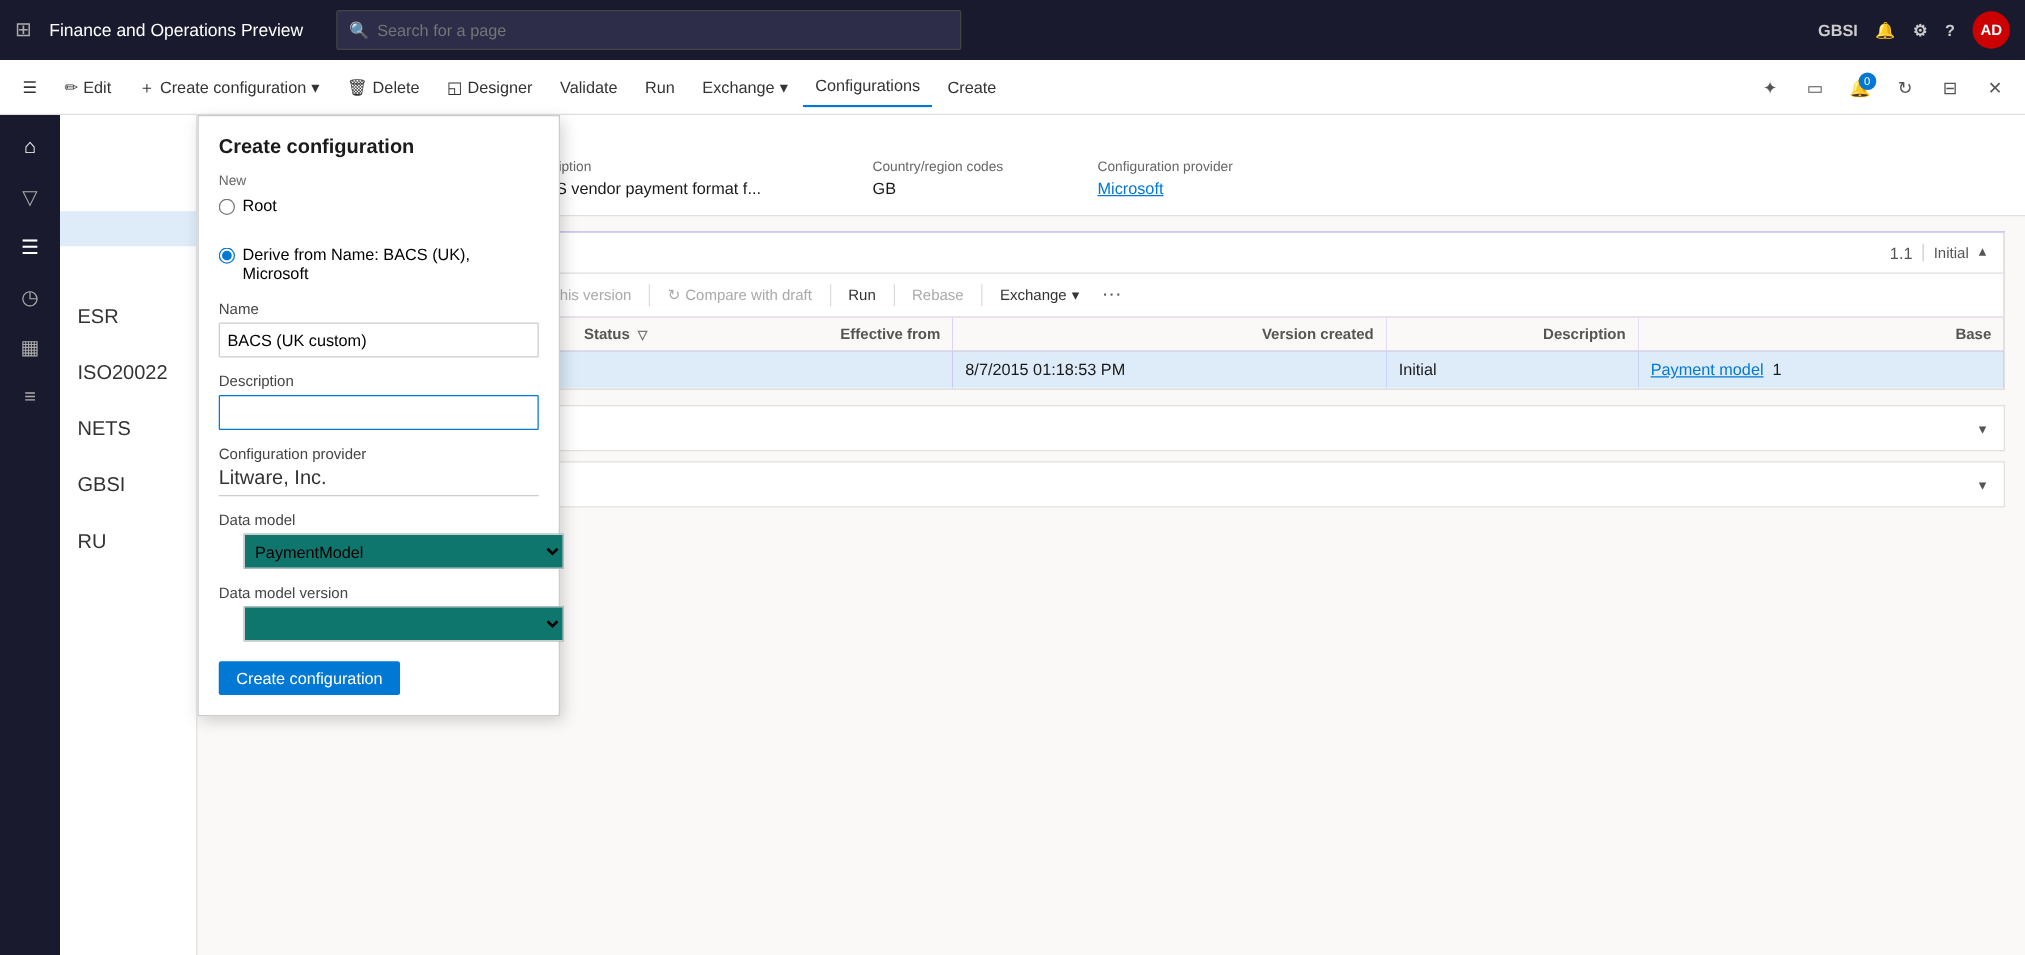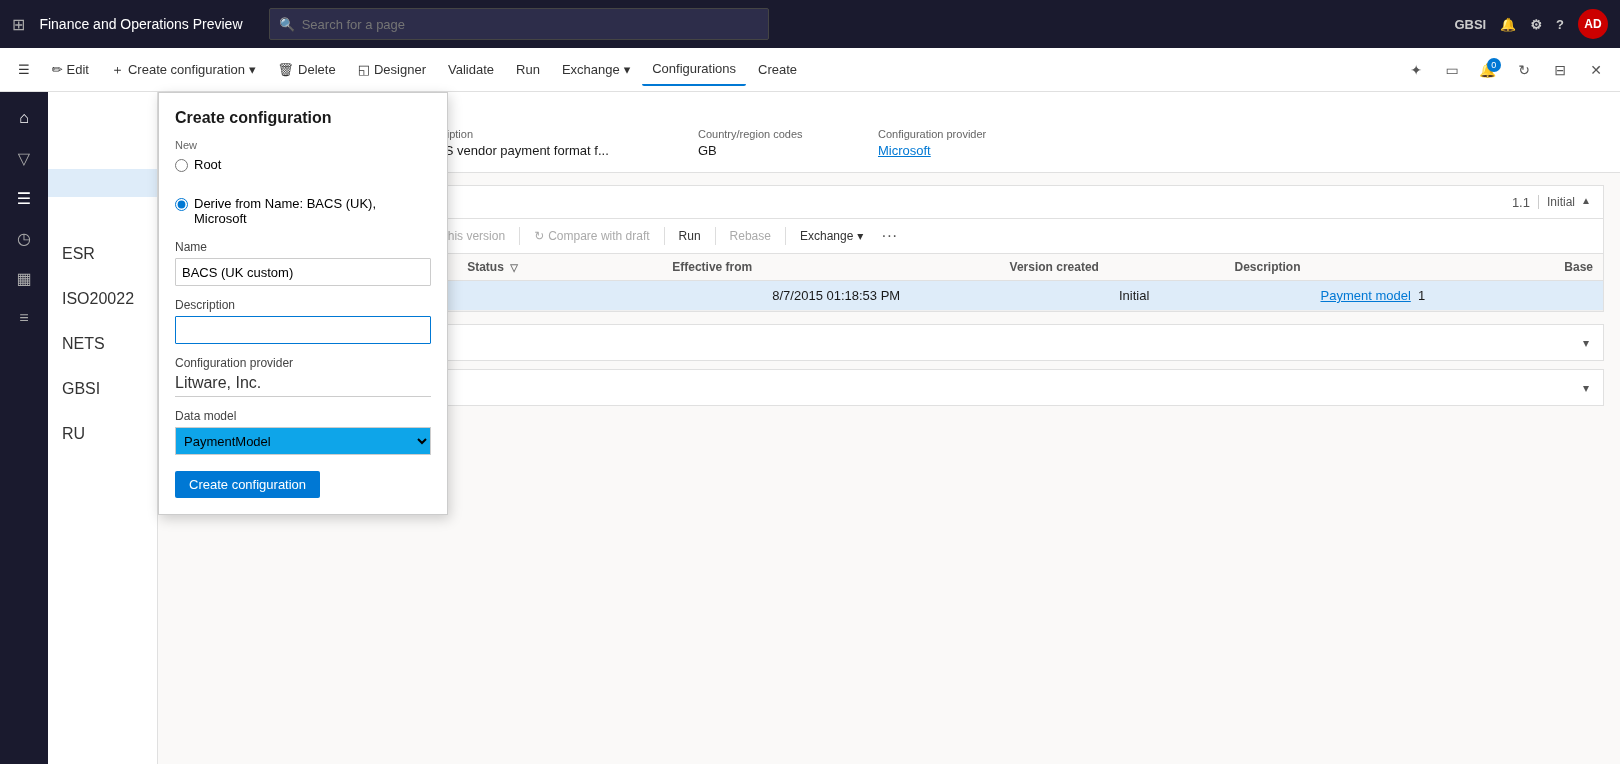--- a/index.html
+++ b/index.html
@@ -139,21 +139,21 @@
     .dp-radio-item input[type=radio] { margin-top: 2px; accent-color: #0078d4; }
     .dp-label { font-size: 12px; color: #444; margin-bottom: 4px; font-weight: 500; }
     .dp-input {
       width: 100%; border: 1px solid #ccc; height: 28px; padding: 0 6px;
       font-size: 13px; border-radius: 1px;
       outline: none;
     }
     .dp-provider-text { font-size: 16px; color: #333; border-bottom: 1px solid #ccc; padding-bottom: 4px; margin-bottom: 12px; }
     .dp-select {
       width: 100%; border: 1px solid #ccc; height: 28px; padding: 0 4px;
-      font-size: 13px; background: #0ea5e9; cursor: pointer;
+      font-size: 13px; background: #0f766e; cursor: pointer; margin-left: 20px;
     }
     .dp-form-group { margin-bottom: 12px; }
     .dp-create-btn {
       background: #0078d4; color: white; border: none;
       padding: 6px 14px; font-size: 13px; cursor: pointer;
       border-radius: 2px; margin-top: 4px;
     }
 
     
     .main-content {
@@ -382,20 +382,26 @@
         <div class="dp-provider-text">Litware, Inc.</div>
       </div>
 
       <div class="dp-form-group">
         <div class="dp-label">Data model</div>
         <select class="dp-select">
           <option>PaymentModel</option>
         </select>
       </div>
 
+      <div class="dp-form-group">
+        <div class="dp-label">Data model version</div>
+        <select class="dp-select">
+          <option value=""></option>
+        </select>
+      </div>
 
       <button class="dp-create-btn">Create configuration</button>
     </div>
   </div>
 
   <div class="main-content">
 
     <div class="configs-header">
       <div class="configs-title">Configurations</div>
       <div class="configs-meta">

